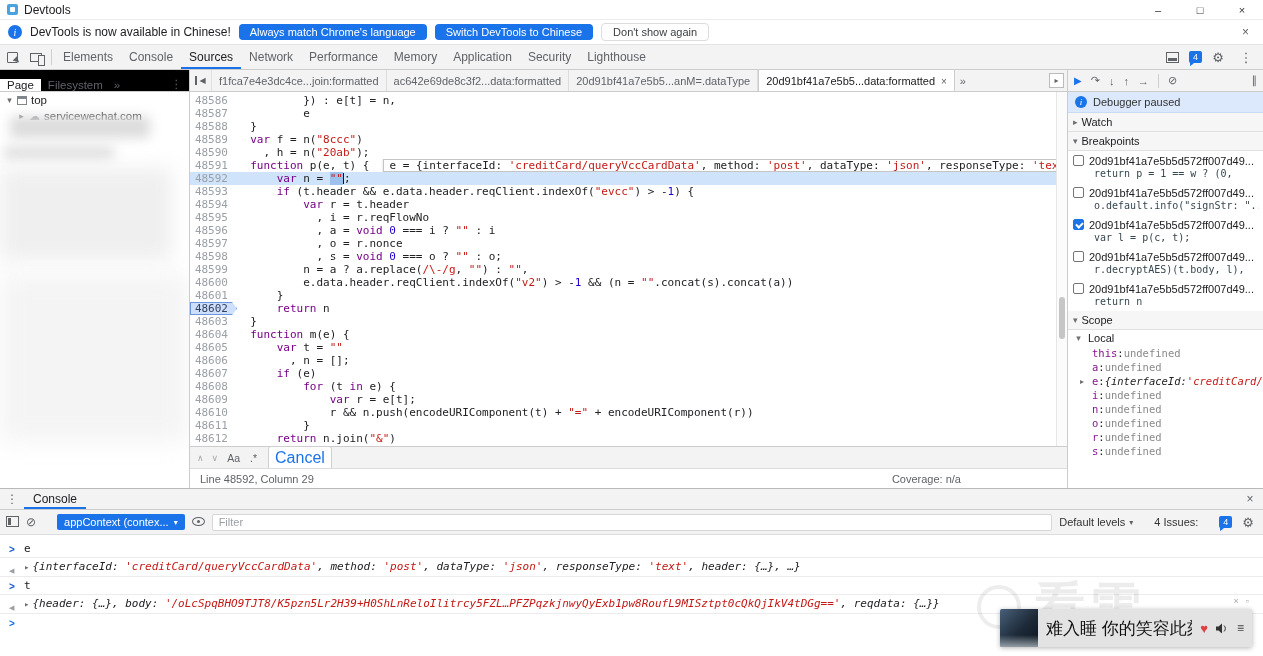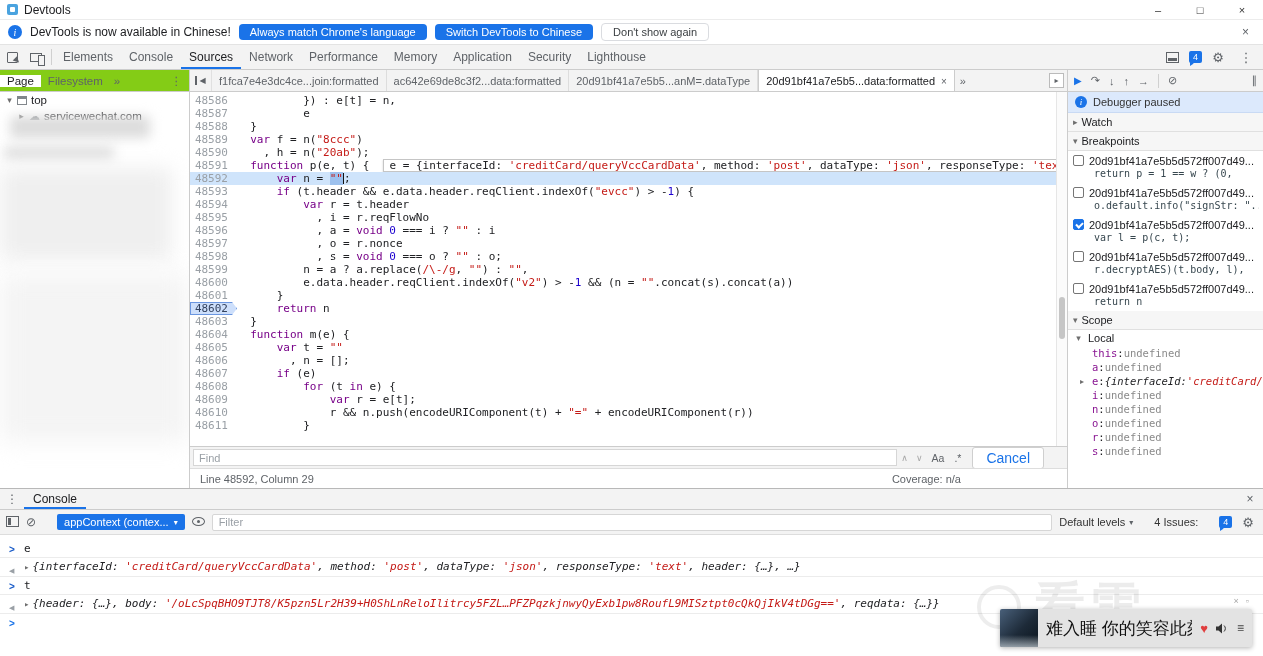--- a/index.html
+++ b/index.html
@@ -40,21 +40,21 @@
 .ptab.sel{color:#202124;box-shadow:inset 0 -2px 0 #1a73e8;}
 .tool-right{margin-left:auto;display:flex;align-items:center;gap:4px;padding-right:5px;}
 .badge{background:#1a73e8;color:#fff;font-size:9px;line-height:12px;padding:0 4px;border-radius:2px;position:relative;}
 .badge::after{content:"";position:absolute;left:1px;bottom:-3px;border:2px solid transparent;border-top:3px solid #1a73e8;border-left:3px solid #1a73e8;}
 
 
 .main{flex:1;display:flex;min-height:0;}
 
 
 .navigator{width:190px;flex:none;border-right:1px solid #ccc;display:flex;flex-direction:column;background:#fff;}
-.nav-tabs{height:22px;flex:none;background:#84cc16;border-bottom:1px solid #ccc;display:flex;align-items:center;font-size:11.5px;}
+.nav-tabs{height:22px;flex:none;background:#000000;border-bottom:1px solid #ccc;display:flex;align-items:flex-end;font-size:11.5px;}
 .ntabs-inner{display:flex;align-items:stretch;}
 .ntab{padding:0 7px;display:flex;align-items:center;color:#5f6368;}
 .ntab.sel{color:#202124;background:#fff;}
 .ntab.ovf{padding:0 4px;color:#5f6368;}
 .nav-kebab{margin-left:auto;display:flex;align-items:center;padding:0 7px;color:#5f6368;}
 .tree{flex:1;position:relative;overflow:hidden;font-size:11.5px;}
 .trow{height:16px;display:flex;align-items:center;padding-left:4px;white-space:nowrap;color:#202124;}
 .tri{width:11px;color:#6e6e6e;font-size:9px;text-align:center;flex:none;}
 .ticon{margin:0 4px 0 2px;flex:none;display:inline-block;}
 .ticon.frame{width:10px;height:9px;border:1px solid #80868b;border-top:3px solid #80868b;}
@@ -93,22 +93,22 @@
 .tk-sel{color:#c41a16;background:#9dc1ee;}
 .cursor{display:inline-block;width:0;border-left:1px solid #111;height:11px;vertical-align:-2px;}
 .ieval{display:inline-block;margin-left:14px;border:1px solid #c5c5c5;background:#fff;box-shadow:0 1px 2px rgba(0,0,0,.18);
   padding:0 5px;height:13px;line-height:12px;vertical-align:top;white-space:pre;}
 .findbar{height:22px;flex:none;background:#f3f3f3;border-top:1px solid #ccc;display:flex;align-items:center;padding:0 3px;font-size:11px;}
 .find-input{flex:1;height:17px;border:1px solid #d6d6d6;background:#fff;font-family:"Liberation Sans",sans-serif;font-size:11px;
   padding:0 5px;color:#333;outline:none;min-width:0;}
 .find-input::placeholder{color:#9aa0a6;}
 .find-btn{padding:0 4px;color:#a7a7a7;font-size:9px;}
 .find-aa{color:#5f6368;font-size:10.5px;padding:0 5px;}
-.find-cancel{margin:0 20px 0 6px;padding:2px 13px;border:1px solid #cfcfcf;border-radius:3px;background:#fff;color:#1a73e8;
-  font-size:14px;font-family:"Liberation Sans",sans-serif;}
+.find-cancel{margin:0 20px 0 6px;padding:2px 6px;border:1px solid #cfcfcf;border-radius:3px;background:#fff;color:#1a73e8;
+  font-size:16px;font-family:"Liberation Sans",sans-serif;}
 .statusbar{height:20px;flex:none;border-top:1px solid #ddd;background:#fff;display:flex;align-items:center;font-size:11px;color:#5f6368;padding:0 10px;}
 .status-right{margin-left:auto;padding-right:96px;}
 .vscroll{width:11px;flex:none;border-left:1px solid #e6e6e6;background:#fbfbfb;position:relative;}
 .vthumb{position:absolute;left:2px;right:2px;top:58%;height:42px;background:#c6c6c6;border-radius:4px;}
 
 
 .debugger{width:196px;flex:none;border-left:1px solid #ccc;background:#fff;display:flex;flex-direction:column;font-size:11px;overflow:hidden;}
 .dbg-toolbar{height:22px;flex:none;background:#f3f3f3;border-bottom:1px solid #ccc;display:flex;align-items:center;padding:0 6px;gap:9px;color:#5f6368;}
 .dbg-ic{font-size:11px;}
 .dbg-ic.resume{color:#1a73e8;font-size:10px;}
@@ -314,27 +314,27 @@
             <div class="cl"><span class="gut bptag">48602</span><span class="lc"><span class="tk-t">      </span><span class="tk-k">return</span><span class="tk-t"> n</span></span></div>
             <div class="cl"><span class="gut">48603</span><span class="lc"><span class="tk-t">  }</span></span></div>
             <div class="cl"><span class="gut">48604</span><span class="lc"><span class="tk-t">  </span><span class="tk-k">function</span><span class="tk-t"> m(e) {</span></span></div>
             <div class="cl"><span class="gut">48605</span><span class="lc"><span class="tk-t">      </span><span class="tk-k">var</span><span class="tk-t"> t = </span><span class="tk-s">""</span></span></div>
             <div class="cl"><span class="gut">48606</span><span class="lc"><span class="tk-t">        , n = [];</span></span></div>
             <div class="cl"><span class="gut">48607</span><span class="lc"><span class="tk-t">      </span><span class="tk-k">if</span><span class="tk-t"> (e)</span></span></div>
             <div class="cl"><span class="gut">48608</span><span class="lc"><span class="tk-t">          </span><span class="tk-k">for</span><span class="tk-t"> (t </span><span class="tk-k">in</span><span class="tk-t"> e) {</span></span></div>
             <div class="cl"><span class="gut">48609</span><span class="lc"><span class="tk-t">              </span><span class="tk-k">var</span><span class="tk-t"> r = e[t];</span></span></div>
             <div class="cl"><span class="gut">48610</span><span class="lc"><span class="tk-t">              r &amp;&amp; n.push(encodeURIComponent(t) + </span><span class="tk-s">"="</span><span class="tk-t"> + encodeURIComponent(r))</span></span></div>
             <div class="cl"><span class="gut">48611</span><span class="lc"><span class="tk-t">          }</span></span></div>
+            <div class="cl"><span class="gut">48612</span><span class="lc"><span class="tk-t">      </span><span class="tk-k">return</span><span class="tk-t"> n.join(</span><span class="tk-s">"&amp;"</span><span class="tk-t">)</span></span></div>
           </div>
         <div class="vscroll">
           <div class="vthumb"></div>
         </div>
       </div>
       <div class="findbar">
-        <input class="find-input" placeholder="Find" style="">
         <span class="find-btn">∧</span>
         <span class="find-btn">∨</span>
         <span class="find-aa">Aa</span>
         <span class="find-aa">.*</span>
         <button class="find-cancel">Cancel</button>
       </div>
       <div class="statusbar">
         <span>Line 48592, Column 29</span>
         <span class="status-right">Coverage: n/a</span>
       </div>

